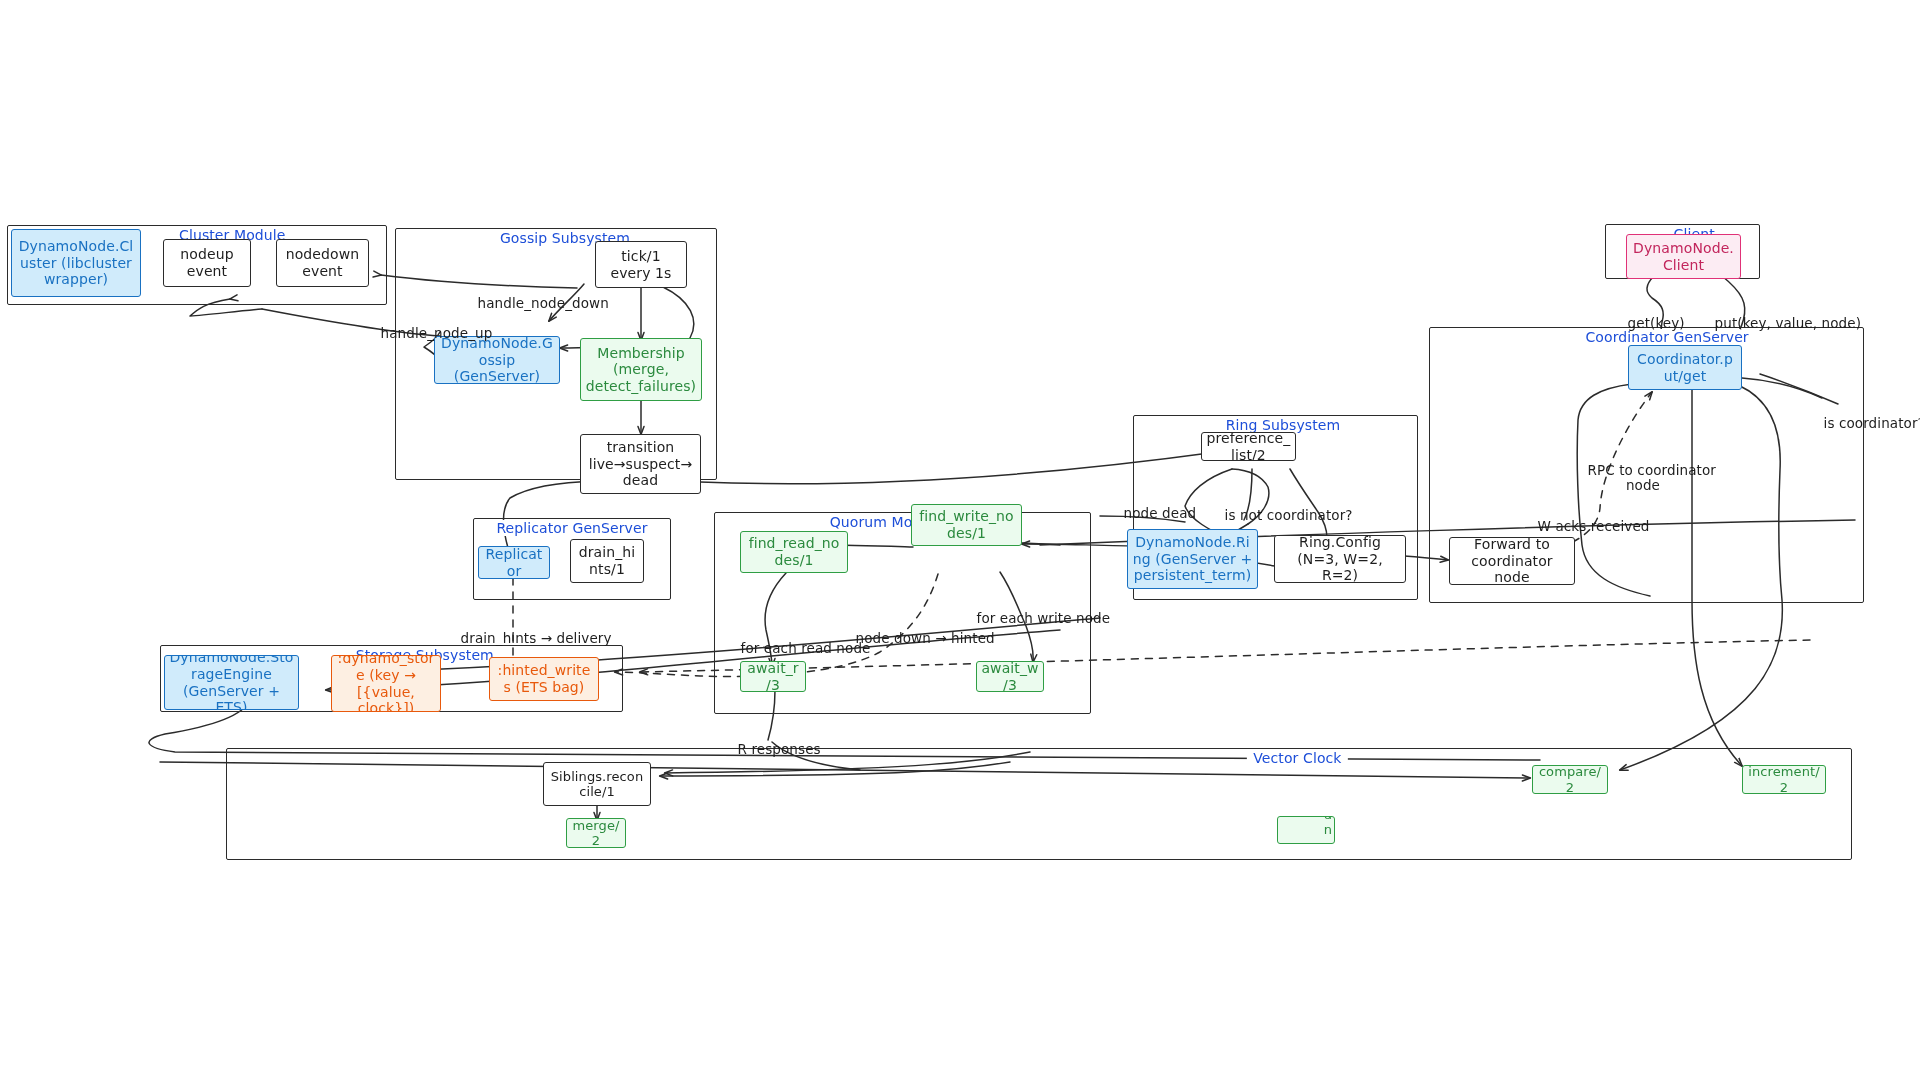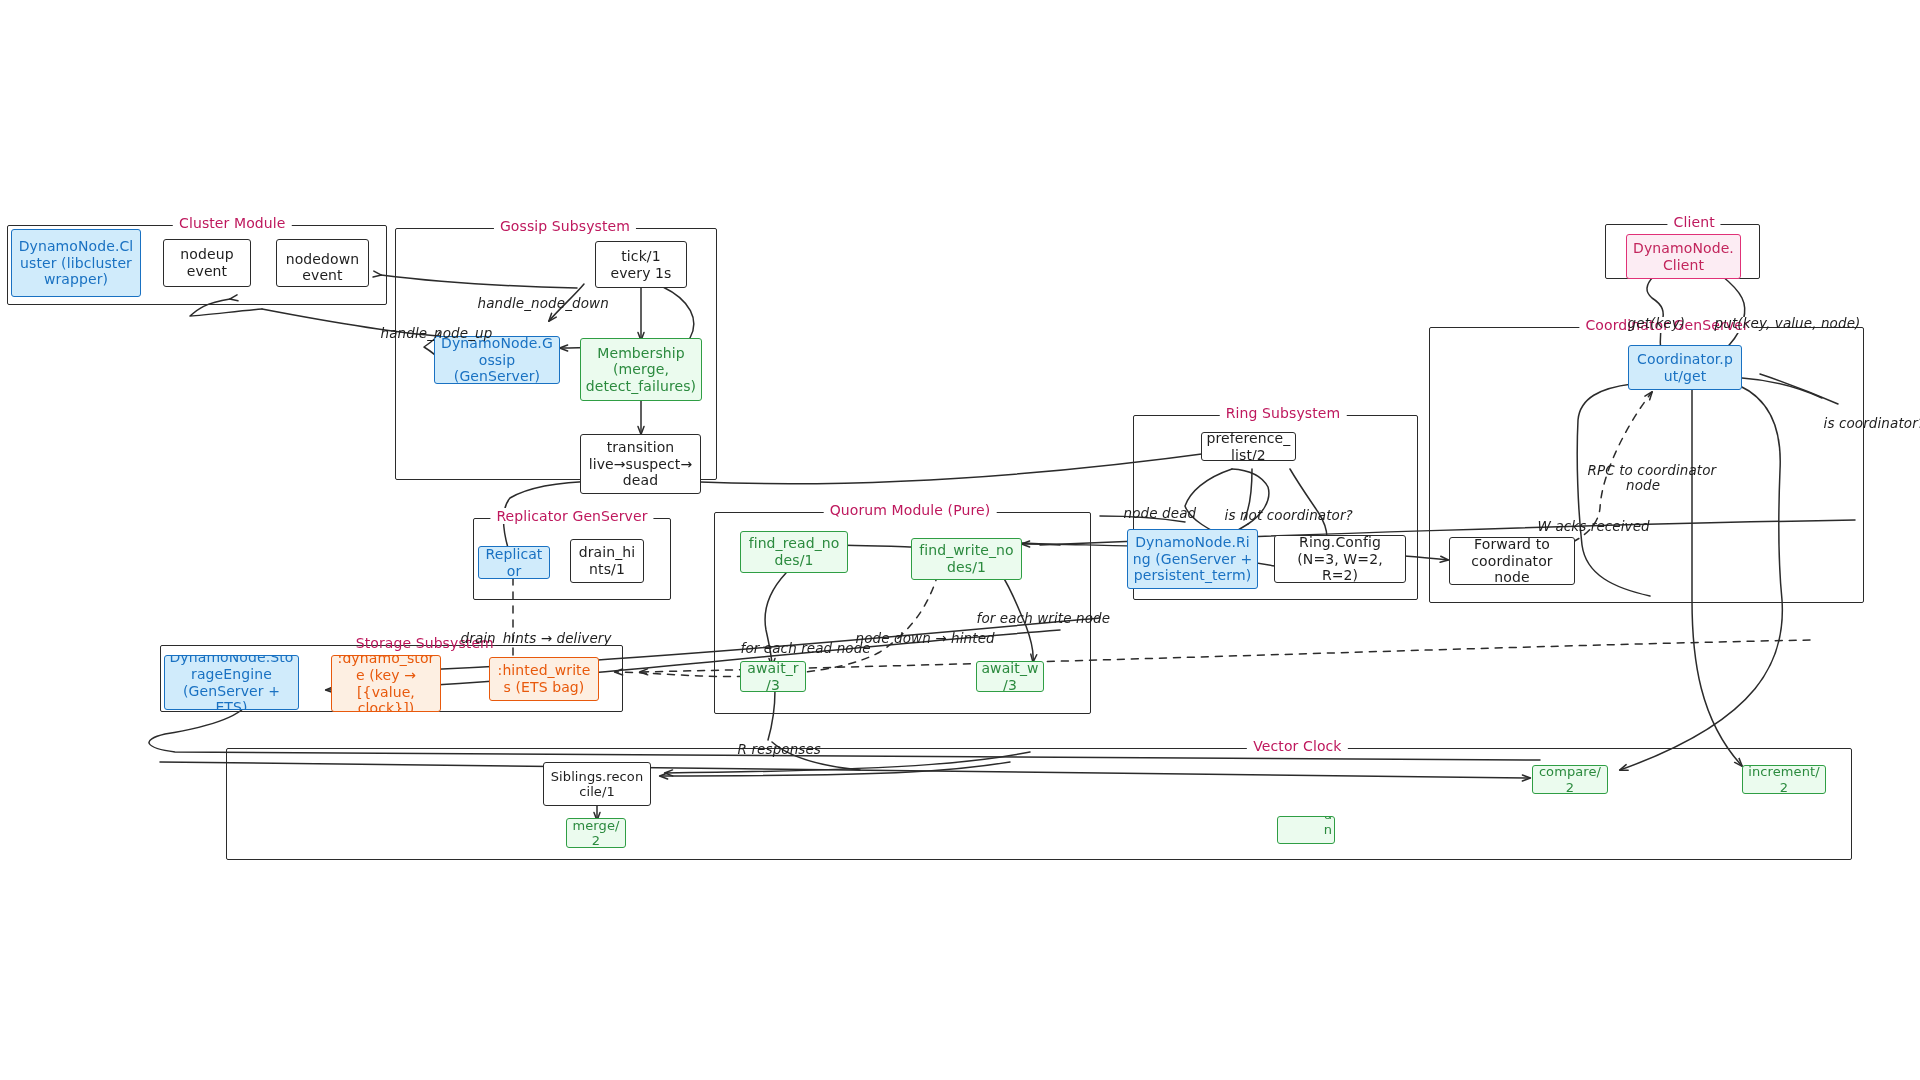--- a/index.html
+++ b/index.html
@@ -29,26 +29,26 @@
     border-radius: 2px;
     background: transparent;
     box-sizing: border-box;
   }
   .grp-title {
     position: absolute;
     top: -11px;
     left: 0; right: 0;
     text-align: center;
     font-size: 14px;
-    color: #be185d;
+    color: #1d4ed8;
     background: #ffffff;
     padding: 0 6px;
     display: inline-block;
     width: max-content;
-    margin: 0 auto;
+    margin: 12px auto;
     left: 50%;
     transform: translateX(-50%);
     white-space: nowrap;
   }
   .node {
     position: absolute;
     box-sizing: border-box;
     border: 1.6px solid #2b2b2b;
     border-radius: 3px;
     background: #ffffff;
@@ -84,21 +84,20 @@
     color: #e8590c;
   }
   .edge-label {
     position: absolute;
     font-size: 13.5px;
     color: #1e1e1e;
     background: transparent;
     white-space: pre;
     line-height: 1.15;
     text-align: center;
-    font-style: italic;
   }
   .handfont {
     font-family: "DejaVu Sans", sans-serif;
     letter-spacing: 0.1px;
   }
 </style>
 </head>
 <body>
 
 <div id="canvas">
@@ -226,21 +225,21 @@
   <div class="grp" style="left:226px; top:748px; width:1626px; height:112px;">
     <span class="grp-title handfont" style="left:38%;">Vector Clock</span>
   </div>
 
   <div class="node blue handfont" style="left:11px; top:229px; width:130px; height:68px;">
     <span>DynamoNode.Cluster (libcluster wrapper)</span>
   </div>
   <div class="node handfont" style="left:163px; top:239px; width:88px; height:48px;">
     <span>nodeup event</span>
   </div>
-  <div class="node handfont" style="left:276px; top:239px; width:93px; height:48px;align-items:flex-end;">
+  <div class="node handfont" style="left:276px; top:239px; width:93px; height:48px;">
     <span>nodedown event</span>
   </div>
 
   <div class="node handfont" style="left:595px; top:241px; width:92px; height:47px;">
     <span>tick/1 every 1s</span>
   </div>
   <div class="node blue handfont" style="left:434px; top:336px; width:126px; height:48px;">
     <span>DynamoNode.Gossip (GenServer)</span>
   </div>
   <div class="node green handfont" style="left:580px; top:338px; width:122px; height:63px;">
@@ -274,21 +273,21 @@
   <div class="node blue handfont" style="left:478px; top:546px; width:72px; height:33px;">
     <span>Replicator</span>
   </div>
   <div class="node handfont" style="left:570px; top:539px; width:74px; height:44px;">
     <span>drain_hints/1</span>
   </div>
 
   <div class="node green handfont" style="left:740px; top:531px; width:108px; height:42px;">
     <span>find_read_nodes/1</span>
   </div>
-  <div class="node green handfont" style="left:911px; top:538px; width:111px; height:42px;">
+  <div class="node green handfont" style="left:911px; top:504px; width:111px; height:42px;">
     <span>find_write_nodes/1</span>
   </div>
   <div class="node green handfont" style="left:740px; top:661px; width:66px; height:31px;">
     <span>await_r/3</span>
   </div>
   <div class="node green handfont" style="left:976px; top:661px; width:68px; height:31px;">
     <span>await_w/3</span>
   </div>
 
   <div class="node blue handfont" style="left:164px; top:655px; width:135px; height:55px;">

